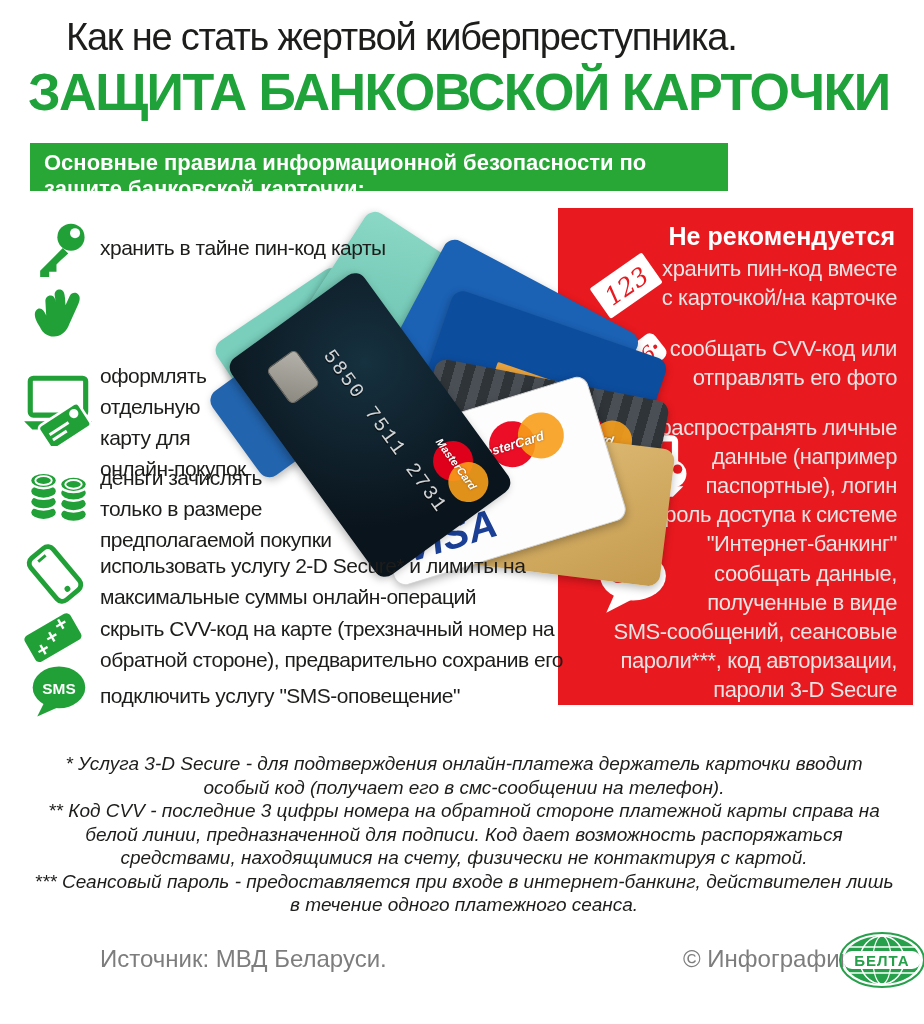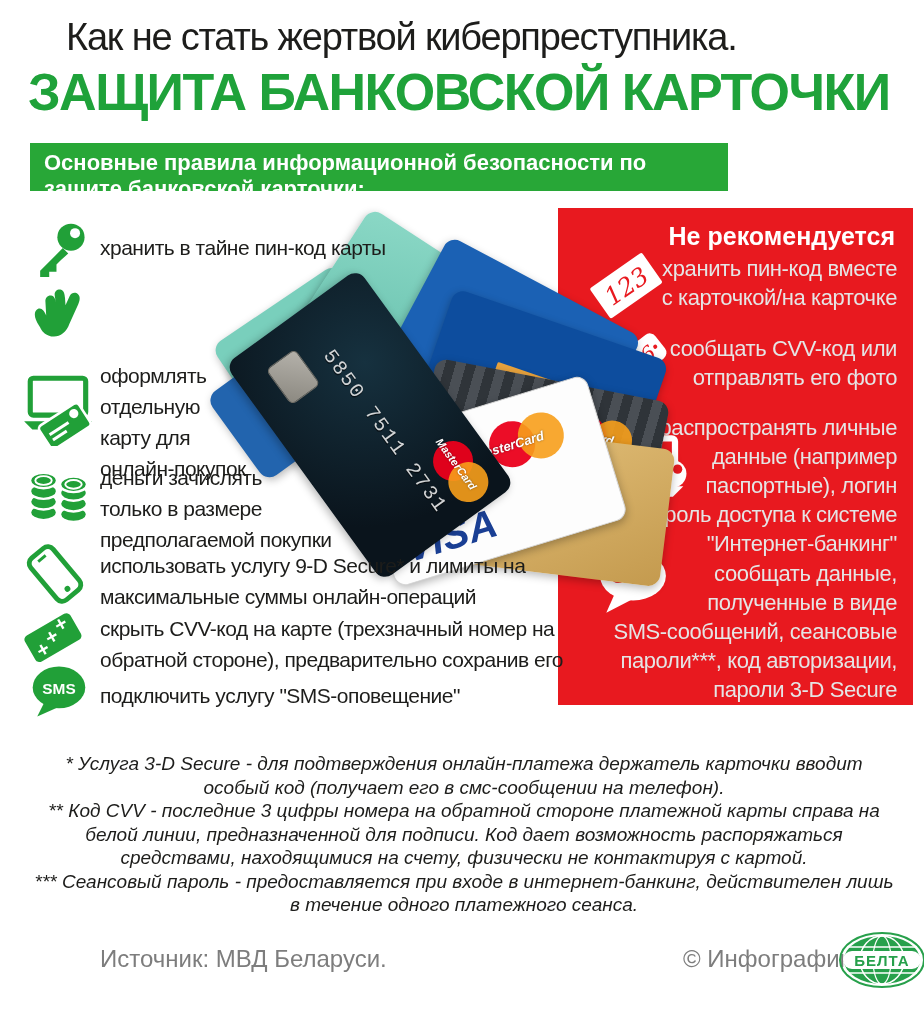--- a/index.html
+++ b/index.html
@@ -108,21 +108,21 @@
 
   <span class="do-icon" style="left:24px;top:543px">
     <svg width="62" height="62" viewBox="0 0 64 64">
       <g transform="rotate(-40 32 32)" stroke="currentColor" fill="none">
         <rect x="17" y="4" width="30" height="56" rx="7" stroke-width="5"></rect>
         <line x1="27" y1="11" x2="37" y2="11" stroke-width="3"></line>
         <circle cx="32" cy="52" r="3" fill="currentColor" stroke="none"></circle>
       </g>
     </svg>
   </span>
-  <div class="do-text" style="top:550px">использовать услугу 9-D Secure* и лимиты на
+  <div class="do-text" style="top:550px">использовать услугу 2-D Secure* и лимиты на
 максимальные суммы онлайн-операций</div>
 
   <span class="do-icon" style="left:22px;top:606px">
     <svg width="60" height="60" viewBox="0 0 64 64">
       <g transform="rotate(-30 32 32)">
         <rect x="4" y="18" width="56" height="32" rx="5" fill="currentColor"></rect>
         <text x="10" y="47" font-size="22" font-weight="bold" fill="#ffffff">+</text>
         <text x="25" y="40" font-size="22" font-weight="bold" fill="#ffffff">+</text>
         <text x="40" y="33" font-size="22" font-weight="bold" fill="#ffffff">+</text>
       </g>

